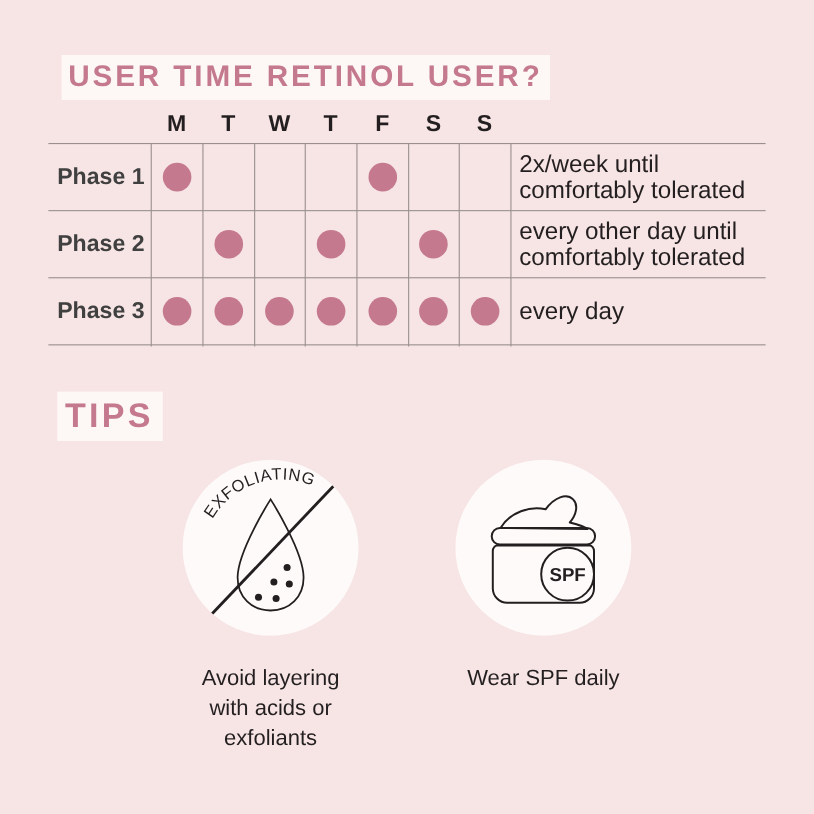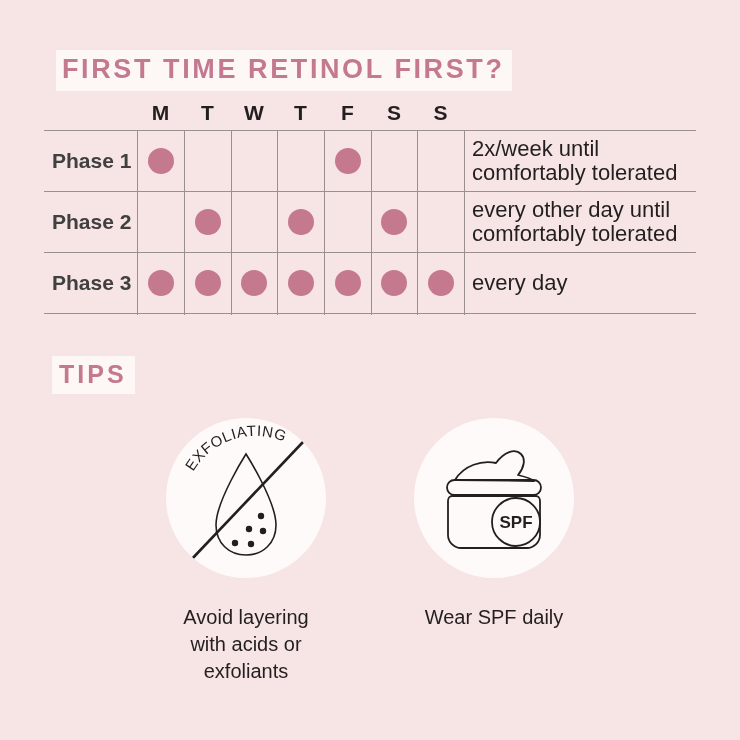--- a/index.html
+++ b/index.html
@@ -110,21 +110,21 @@
   
   .tips-wrap {
     position: absolute;
     left: 52px;
     top: 356px;
   }
   .tips-highlight {
     display: inline-block;
     background: #fdf7f6;
     color: #c4798f;
-    font-size: 25px;
+    font-size: 31px;
     font-weight: bold;
     letter-spacing: 3px;
     line-height: 1.3;
     padding: 2px 8px 3px 7px;
   }
 
   
   .tips-row {
     position: absolute;
     left: 0;
@@ -157,21 +157,21 @@
     line-height: 27px;
     color: #231f20;
     white-space: pre-line;
   }
   svg { display: block; }
 </style>
 </head>
 <body>
 
 <div class="title-wrap">
-  <span class="title-highlight">FIRST TIME RETINOL FIRST?</span>
+  <span class="title-highlight">USER TIME RETINOL USER?</span>
 </div>
 
 <div class="schedule">
   <div class="day-header" id="day-header-row">
       <span class="day" style="left: 93px;">M</span>
       <span class="day" style="left: 140px;">T</span>
       <span class="day" style="left: 186.5px;">W</span>
       <span class="day" style="left: 233px;">T</span>
       <span class="day" style="left: 280px;">F</span>
       <span class="day" style="left: 326.5px;">S</span>

